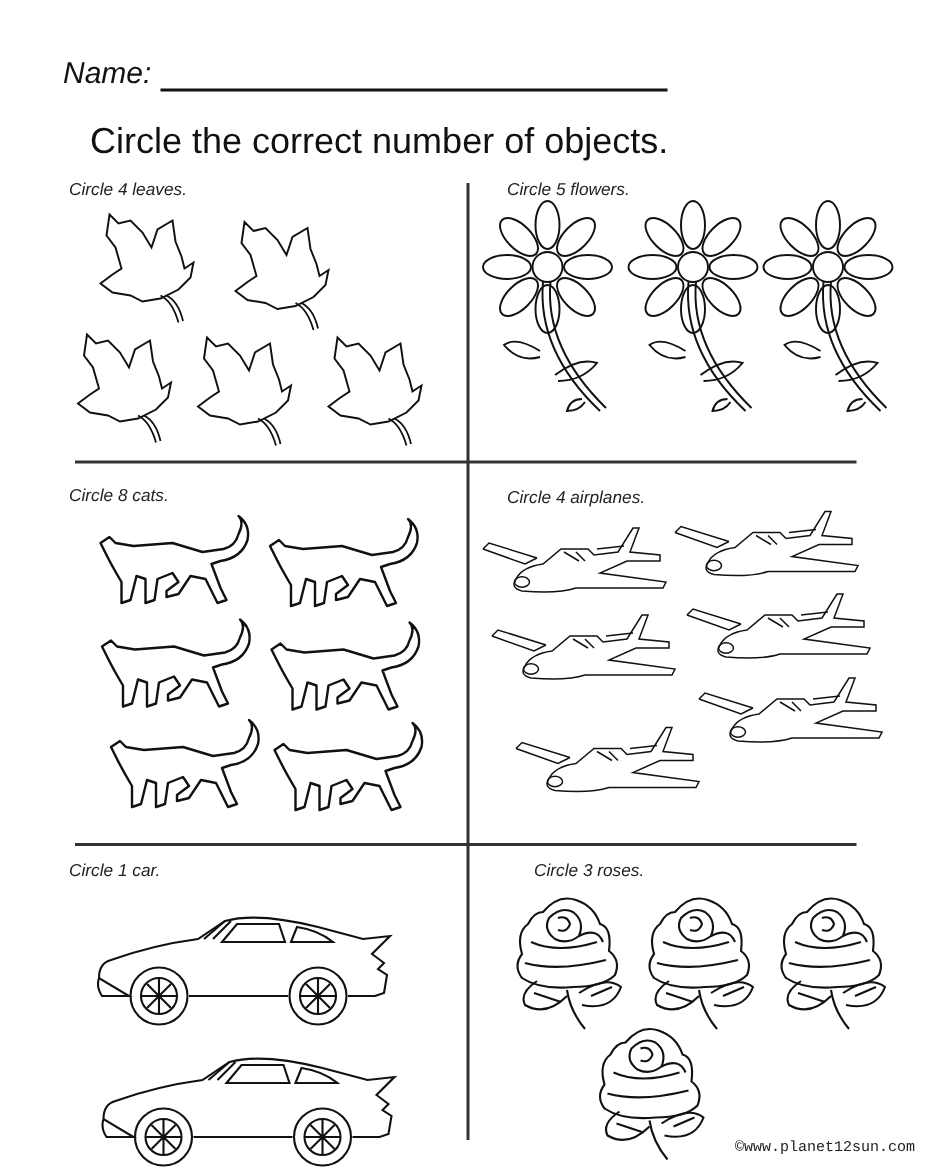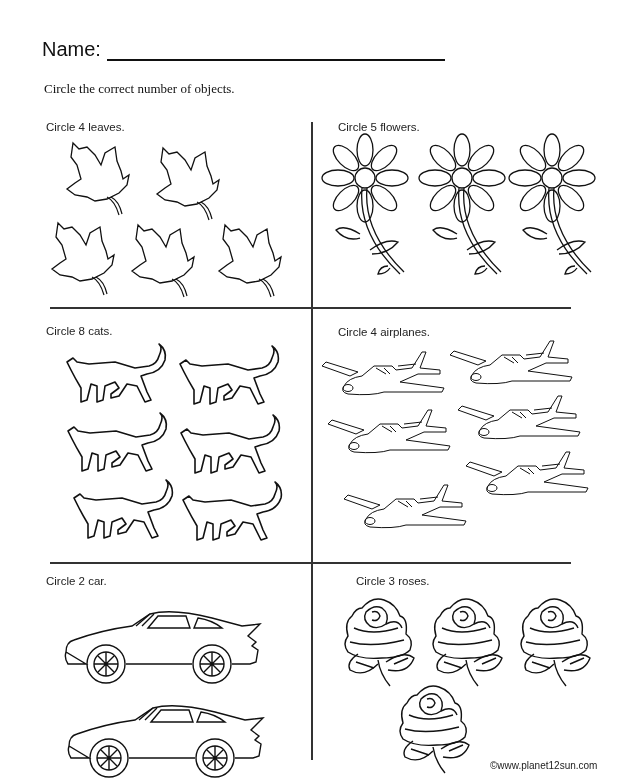--- a/index.html
+++ b/index.html
@@ -1,24 +1,24 @@
 <!DOCTYPE html>
 <html><head>
 <meta charset="utf-8">
 <style>
   html, body { margin: 0; padding: 0; background: #ffffff; }
   body { width: 625px; height: 782px; position: relative; overflow: hidden; font-family: "Liberation Sans", sans-serif; color: #111; }
-  .name-row { position: absolute; left: 42px; top: 38px; font-size: 20px; display: flex; align-items: flex-end; }
+  .name-row { position: absolute; left: 42px; top: 38px; font-size: 20px; display: flex; align-items: flex-end; font-style: italic; }
   .name-line { display: inline-block; width: 338px; border-bottom: 2px solid #111; margin-left: 6px; height: 20px; }
-  .instruction { position: absolute; left: 44px; top: 81px; font-size: 13px; font-family: Liberation Serif, serif; }
+  .instruction { position: absolute; left: 60px; top: 81px; font-size: 24px; }
   .vline { position: absolute; left: 311px; top: 122px; width: 2px; height: 638px; background: #333; }
   .hline { position: absolute; left: 50px; width: 521px; height: 2px; background: #333; }
-  .label { position: absolute; font-size: 11.5px; color: #222; }
+  .label { position: absolute; font-size: 11.5px; color: #222; font-style: italic; }
   .art { position: absolute; }
-  .credit { position: absolute; left: 490px; top: 760px; font-family: Liberation Sans, sans-serif; font-size: 10px; color: #222; }
+  .credit { position: absolute; left: 490px; top: 760px; font-family: Liberation Mono, monospace; font-size: 10px; color: #222; }
   svg { overflow: visible; }
 </style>
 </head>
 <body>
 
 <svg width="0" height="0" style="position:absolute">
   <defs>
     <g id="leaf">
       <path d="M8,0 L14,6 L22,4 L30,12 L36,22 L40,10 L50,4 L52,18 L56,28 L58,36 L64,32 L62,42 L54,50 L42,56 L30,58 L22,54 L10,52 L2,46 L10,40 L16,36 L12,22 L6,14 Z" fill="none" stroke="#111" stroke-width="1.3"></path>
       <path d="M42,54 Q50,58 54,72" fill="none" stroke="#111" stroke-width="1.2"></path>
@@ -125,21 +125,21 @@
 <div class="label" style="left:338px; top:326px">Circle 4 airplanes.</div>
 <svg class="art" style="left:0;top:0" width="625" height="782">
   <use href="#plane" x="322" y="352"></use>
   <use href="#plane" x="450" y="341"></use>
   <use href="#plane" x="328" y="410"></use>
   <use href="#plane" x="458" y="396"></use>
   <use href="#plane" x="466" y="452"></use>
   <use href="#plane" x="344" y="485"></use>
 </svg>
 
-<div class="label" style="left:46px; top:575px">Circle 2 car.</div>
+<div class="label" style="left:46px; top:575px">Circle 1 car.</div>
 <svg class="art" style="left:0;top:0" width="625" height="782">
   <use href="#car" x="62" y="610"></use>
   <use href="#car" x="65" y="704"></use>
 </svg>
 
 <div class="label" style="left:356px; top:575px">Circle 3 roses.</div>
 <svg class="art" style="left:0;top:0" width="625" height="782">
   <use href="#rose" x="342" y="598"></use>
   <use href="#rose" x="430" y="598"></use>
   <use href="#rose" x="518" y="598"></use>

